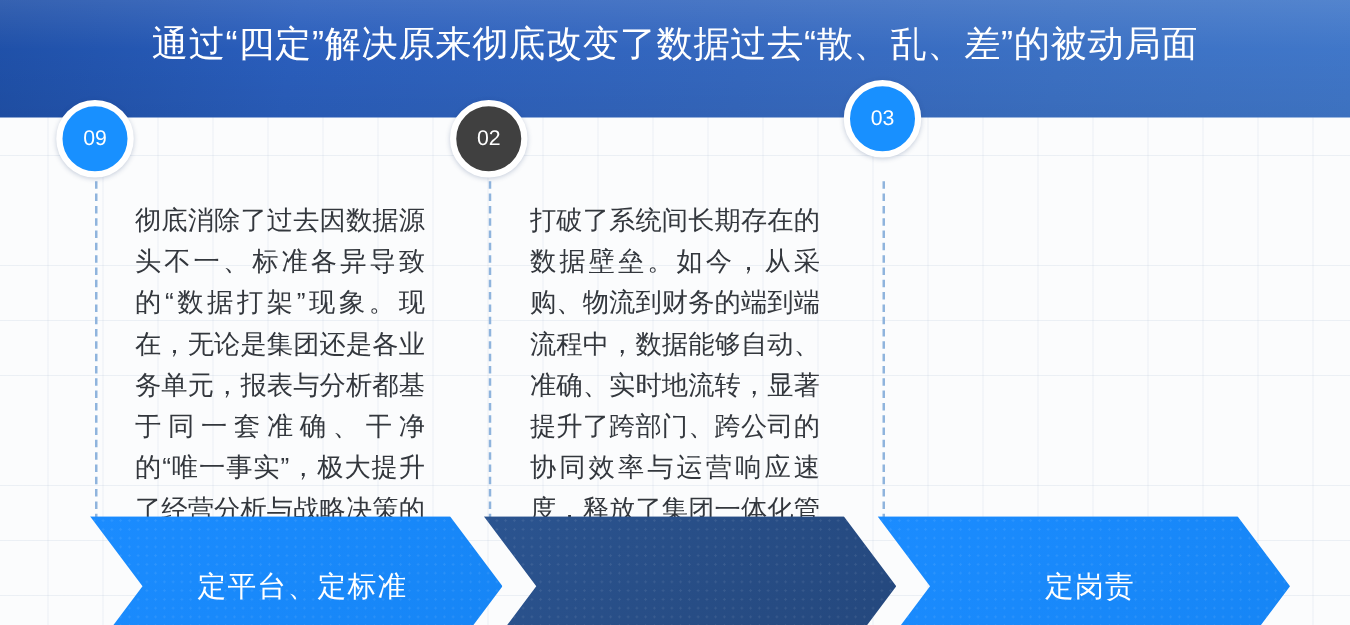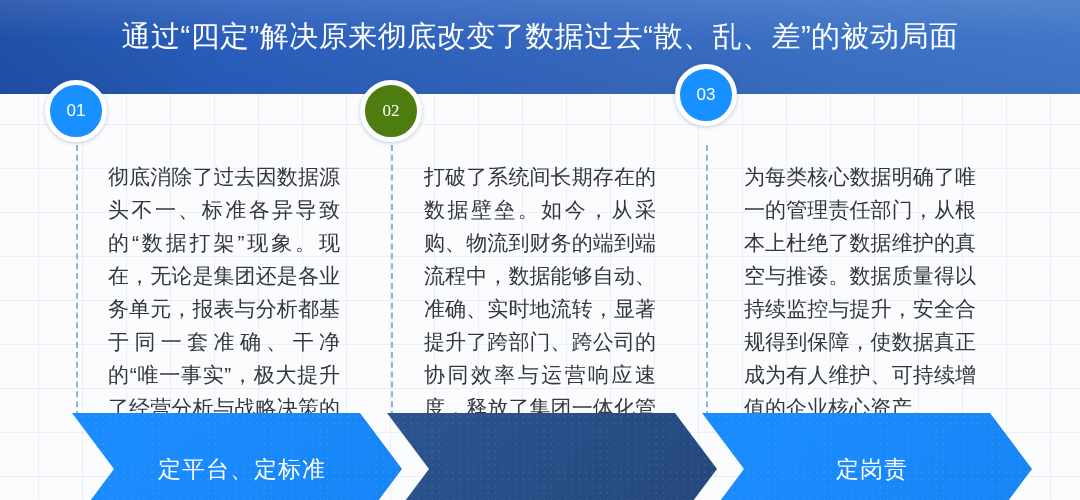--- a/index.html
+++ b/index.html
@@ -69,21 +69,21 @@
     border-radius: 50%;
     border: 5px solid #ffffff;
     box-sizing: border-box;
     color: #ffffff;
     font-size: 17px;
     line-height: 52px;
     text-align: center;
     box-shadow: 0 1px 4px rgba(30,60,110,0.25);
   }
   .step-circle.c1 { left: 45px;  top: 80px; background: #1890ff; }
-  .step-circle.c2 { left: 360px; top: 80px; background: #4d7c0f; font-family: Liberation Serif, serif; }
+  .step-circle.c2 { left: 360px; top: 80px; background: #404040; }
   .step-circle.c3 { left: 675px; top: 64px; background: #1890ff; }
 
   
   .dash-line {
     position: absolute;
     top: 145px;
     width: 0;
     height: 272px;
     border-left: 2px dashed #8fb4dd;
   }
@@ -158,27 +158,26 @@
 
   <div id="header">
     <div id="header-sheen"></div>
     <div id="header-title">通过“四定”解决原来彻底改变了数据过去“散、乱、差”的被动局面</div>
   </div>
 
   <div class="dash-line d1"></div>
   <div class="dash-line d2"></div>
   <div class="dash-line d3"></div>
 
-  <div class="step-circle c1">01</div>
+  <div class="step-circle c1">09</div>
   <div class="step-circle c2">02</div>
   <div class="step-circle c3">03</div>
 
   <div class="col-text t1">彻底消除了过去因数据源头不一、标准各异导致的“数据打架”现象。现在，无论是集团还是各业务单元，报表与分析都基于同一套准确、干净的“唯一事实”，极大提升了经营分析与战略决策的效率和可信度。</div>
   <div class="col-text t2">打破了系统间长期存在的数据壁垒。如今，从采购、物流到财务的端到端流程中，数据能够自动、准确、实时地流转，显著提升了跨部门、跨公司的协同效率与运营响应速度，释放了集团一体化管理的规模效益。</div>
-  <div class="col-text t3">为每类核心数据明确了唯一的管理责任部门，从根本上杜绝了数据维护的真空与推诿。数据质量得以持续监控与提升，安全合规得到保障，使数据真正成为有人维护、可持续增值的企业核心资产。</div>
 
   <div class="chevron a1">
     <div class="chev-dots"></div>
     <span class="chev-label">定平台、定标准</span>
   </div>
   <div class="chevron a2">
     <div class="chev-dots"></div>
   </div>
   <div class="chevron a3">
     <div class="chev-dots"></div>

